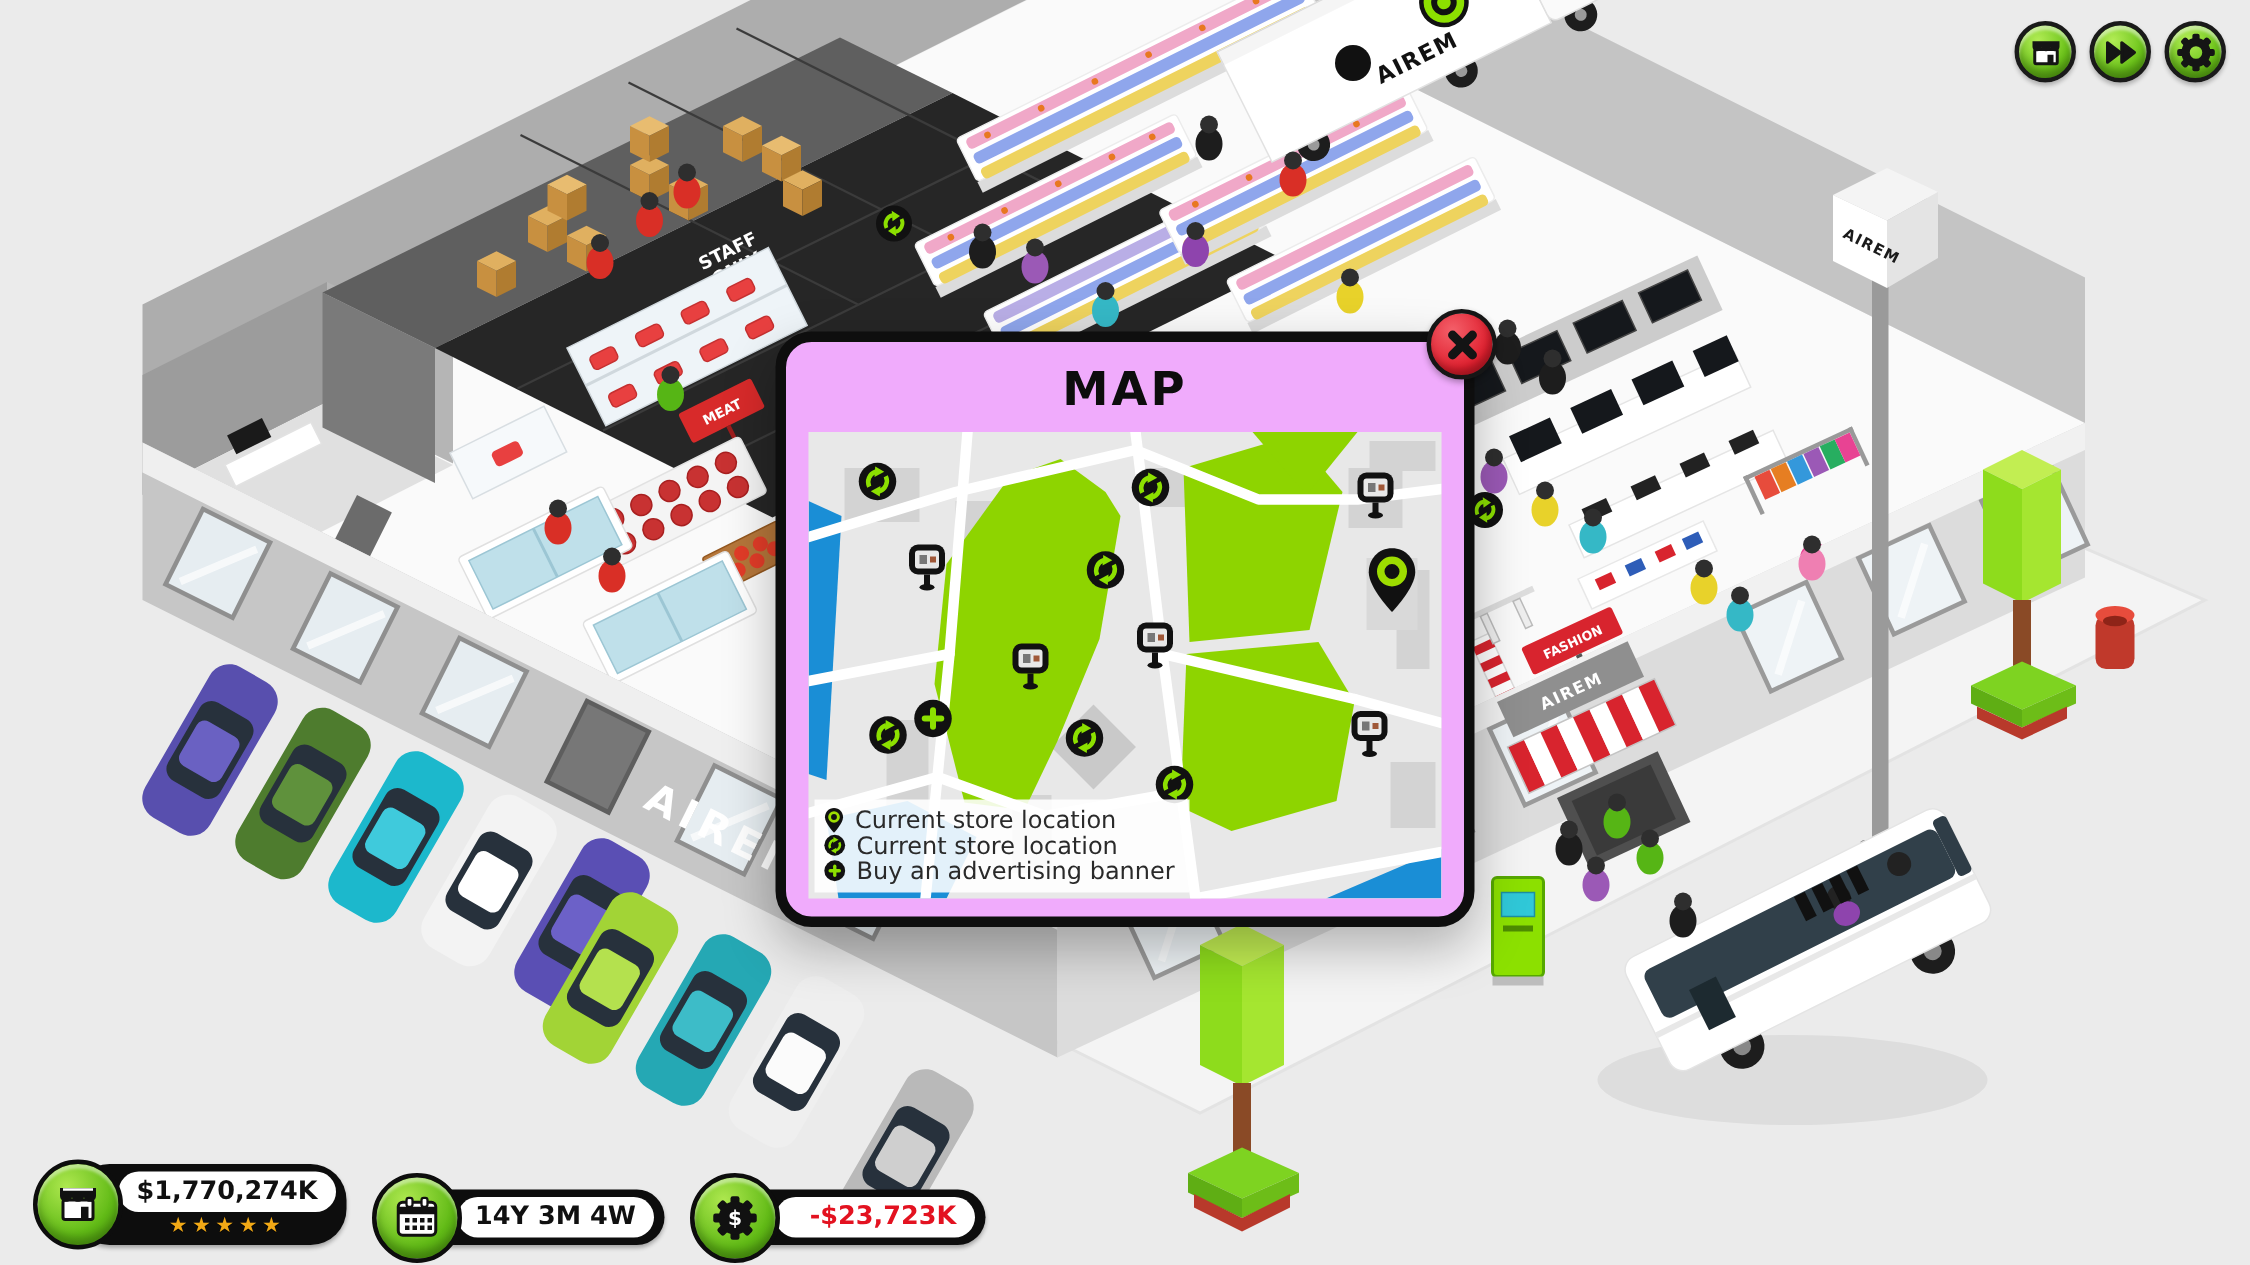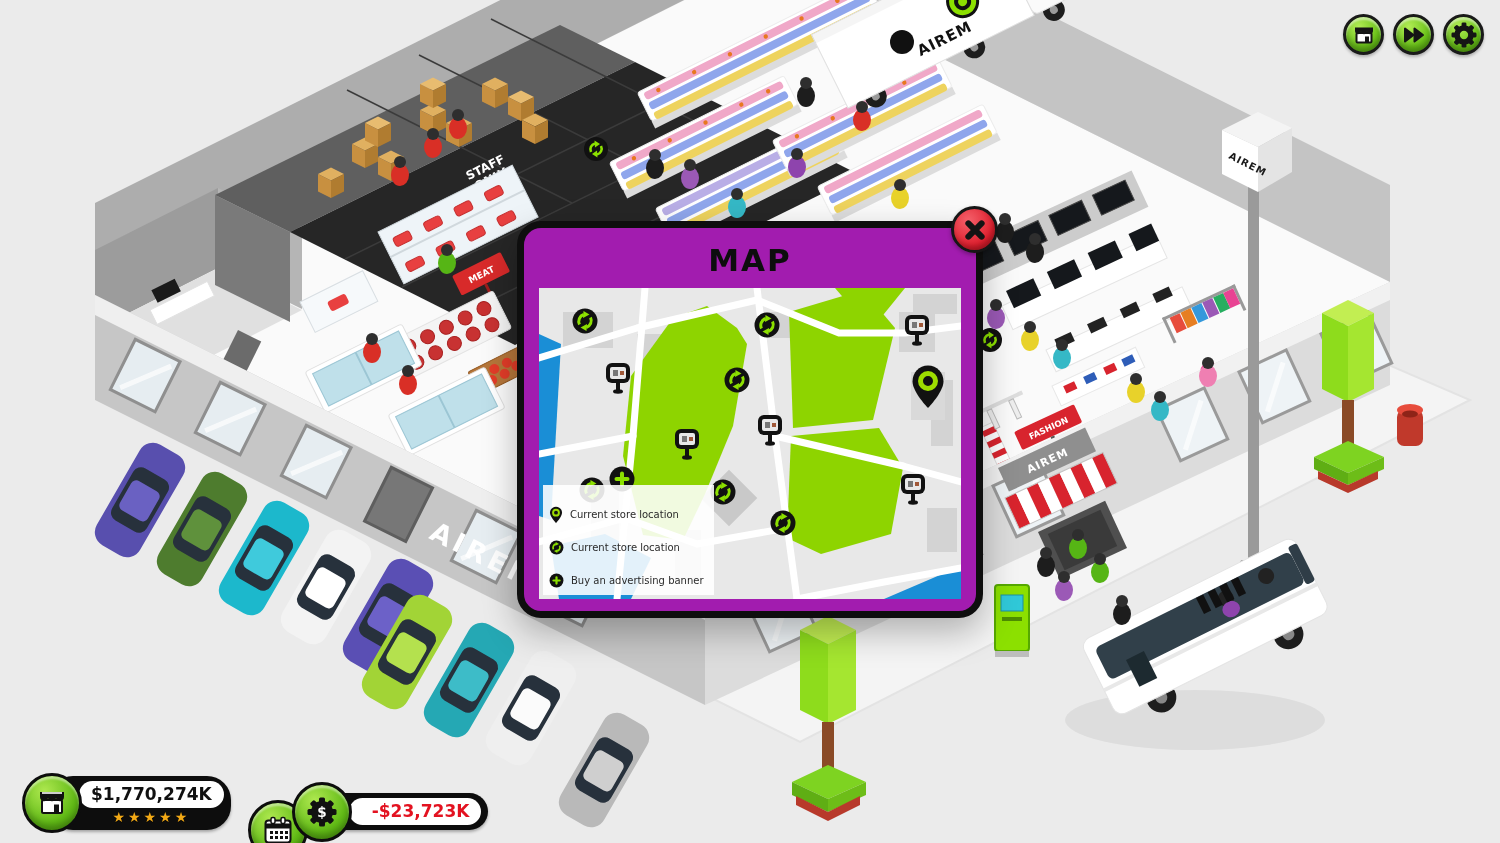--- a/index.html
+++ b/index.html
@@ -7,36 +7,36 @@
        font-family:"DejaVu Sans","Liberation Sans",sans-serif;position:relative;}
   #stage{position:absolute;inset:0;width:1500px;height:843px;}
   svg{display:block;}
   
   .topbar{position:absolute;top:14px;right:16px;display:flex;gap:9px;z-index:40;}
   .round-btn{width:41px;height:41px;border-radius:50%;border:3px solid #1a1a1a;cursor:pointer;
      background:radial-gradient(circle at 36% 28%,#b2ec55,#6cc41a 60%,#4ea30c);
      box-shadow:inset 0 3px 2px rgba(255,255,255,.5), inset 0 -5px 6px rgba(0,0,0,.28), 0 2px 3px rgba(0,0,0,.25);
      display:flex;align-items:center;justify-content:center;padding:0;}
   
-  .dialog{position:absolute;left:517px;top:221px;width:452px;height:383px;background:#a21caf;
+  .dialog{position:absolute;left:517px;top:221px;width:452px;height:383px;background:#f0abfc;
      border:7px solid #0e0e0e;border-radius:24px;z-index:30;
      box-shadow:0 14px 34px rgba(0,0,0,.28);}
   .dialog-title{position:absolute;top:14px;left:0;right:0;text-align:center;
      font-size:31px;font-weight:800;letter-spacing:2px;color:#0d0d0d;}
   .close-btn{position:absolute;right:-22px;top:-22px;width:47px;height:47px;border-radius:50%;
      background:radial-gradient(circle at 35% 28%,#f4606a,#df1f2e 65%,#c41220);
      border:3px solid #161616;cursor:pointer;display:flex;align-items:center;justify-content:center;
      box-shadow:inset -2px -4px 5px rgba(0,0,0,.25), 0 2px 4px rgba(0,0,0,.3);z-index:35;}
   .map-area{position:absolute;left:15px;top:60px;width:422px;height:311px;background:#e8e8e8;overflow:hidden;}
   .map-area > svg{position:absolute;inset:0;}
   .marker{position:absolute;transform:translate(-50%,-50%);cursor:pointer;line-height:0;}
   .legend{position:absolute;left:4px;bottom:4px;background:rgba(255,255,255,.88);
      padding:5px 10px 6px 6px;z-index:5;}
   .legend-row{display:flex;align-items:center;gap:7px;height:17px;
-     font-size:10px;color:#2a2a2a;white-space:nowrap;margin-top:16px;}
+     font-size:16px;color:#2a2a2a;white-space:nowrap;}
   
   .hud{position:absolute;left:22px;bottom:13px;display:flex;gap:17px;align-items:flex-end;z-index:40;}
   .badge{position:relative;padding-left:27px;}
   .badge-body{background:#0d0d0d;border-radius:24px;padding:5px 7px 5px 30px;min-width:96px;
      box-shadow:0 2px 3px rgba(0,0,0,.3);}
   .white-strip{background:#fff;border-radius:14px;padding:3px 12px 4px;font-size:17px;font-weight:800;
      color:#101010;white-space:nowrap;text-align:center;}
   .neg{color:#e31220;padding-left:23px;}
   .stars{text-align:center;color:#f2a916;font-size:14px;letter-spacing:3px;line-height:13px;
      padding:3px 0 1px;text-shadow:0 1px 0 rgba(0,0,0,.6);}
@@ -993,20 +993,23 @@
               <rect x="12" y="15" width="3" height="3"></rect>
               <rect x="17" y="15" width="3" height="3"></rect>
               <rect x="22" y="15" width="3" height="3"></rect>
           <rect x="7" y="20" width="3" height="3"></rect>
               <rect x="12" y="20" width="3" height="3"></rect>
               <rect x="17" y="20" width="3" height="3"></rect>
               <rect x="22" y="20" width="3" height="3"></rect>
         </g>
       </svg>
     </div>
+    <div class="badge-body">
+      <div class="white-strip">14Y 3M 4W</div>
+    </div>
   </div>
 
   <div class="badge">
     <div class="hud-icon">
       <svg width="30" height="30" viewBox="-15 -15 30 30">
         <g fill="#111111">
           <rect x="-3" y="-14.5" width="6" height="7" rx="1.5"></rect>
               <rect x="-3" y="7.5" width="6" height="7" rx="1.5"></rect>
           <rect x="-14.5" y="-3" width="7" height="6" rx="1.5"></rect>
               <rect x="7.5" y="-3" width="7" height="6" rx="1.5"></rect>

